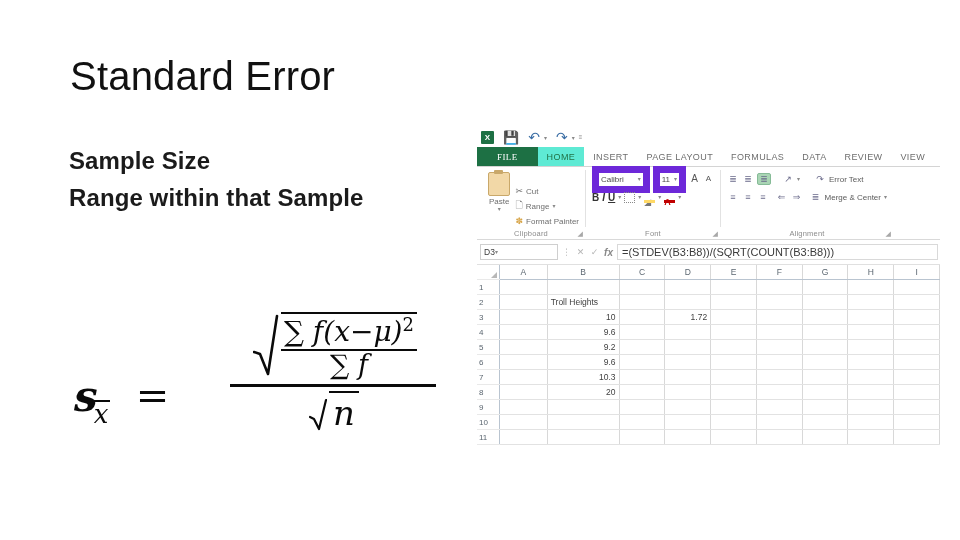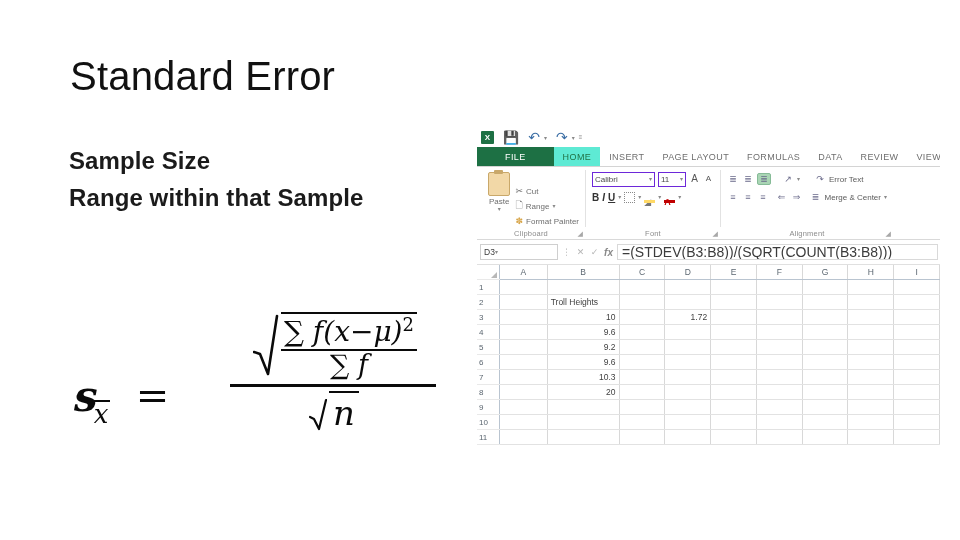--- a/index.html
+++ b/index.html
@@ -80,21 +80,21 @@
   .tiny-caret{font-size:6px;color:#8a8a8a;margin-left:-5px;}
   
   #tabs{
     height:19px;display:flex;align-items:stretch;font-size:9px;
     border-bottom:1px solid #d4d4d4;
   }
   .tab{
     display:flex;align-items:center;padding:0 9px;color:#6e6e6e;
     letter-spacing:0.4px;white-space:nowrap;
   }
-  .tab.file{background:#1d7044;color:#fff;padding:0 28px;font-weight:400;}
+  .tab.file{background:#1d7044;color:#fff;padding:0 20px;font-weight:400;font-family:Liberation Serif, serif;}
   .tab.active{color:#217346;background:#5eead4;}
   
   #ribbon{height:72px;display:flex;border-bottom:1px solid #d9d9d9;position:relative;}
   .grp{position:relative;padding:3px 6px 0 6px;display:flex;flex-direction:column;}
   .grp-label{
     position:absolute;bottom:1px;left:0;width:100%;text-align:center;
     font-size:7.5px;color:#8c8c8c;letter-spacing:0.2px;
   }
   .grp-sep{width:1px;background:#e2e2e2;margin:3px 0 12px 0;}
   .grp-dlg{position:absolute;bottom:1px;right:2px;font-size:7px;color:#a8a8a8;}
@@ -111,21 +111,21 @@
   }
   .paste-lbl{font-size:8px;color:#6e6e6e;margin-top:1px;}
   .mini-caret{font-size:6px;color:#8a8a8a;line-height:6px;}
   .clip-rows{display:flex;flex-direction:column;justify-content:center;gap:2px;padding-top:3px;}
   .clip-item{display:flex;align-items:center;gap:3px;font-size:8px;color:#6e6e6e;white-space:nowrap;}
   .ci{font-size:9px;}
   
   #g-font{width:122px;}
   .row{display:flex;align-items:center;gap:3px;height:18px;}
   .fname-box,.fsize-box{
-    border:1px solid #6d28d9;height:13px;display:flex;align-items:center;
+    border:7px solid #6d28d9;height:13px;display:flex;align-items:center;
     justify-content:space-between;font-size:8px;color:#4a4a4a;padding:0 2px;
     background:#fff;
   }
   .fname-box{width:62px;}
   .fsize-box{width:24px;}
   .btn{
     font-size:9px;color:#555;min-width:11px;text-align:center;line-height:12px;
   }
   .bold-b{font-weight:bold;color:#333;font-size:10px;}
   .ital-i{font-style:italic;font-weight:bold;color:#333;font-size:10px;}
@@ -149,21 +149,21 @@
   #namebox{
     width:70px;height:14px;border:1px solid #cfcfcf;background:#fff;
     display:flex;align-items:center;justify-content:flex-start;
     font-size:8.5px;color:#3b3b3b;padding:0 3px;
   }
   .fb-ico{font-size:9px;color:#b6b6b6;width:11px;text-align:center;}
   .fb-check{color:#b6b6b6;}
   .fb-fx{font-style:italic;font-weight:bold;color:#8a8a8a;font-size:10px;}
   #fvalue{
     flex:1;height:14px;border:1px solid #d9d9d9;background:#fff;
-    font-size:14px;color:#3b3b3b;display:flex;align-items:center;padding-left:4px;
+    font-size:11px;color:#3b3b3b;display:flex;align-items:center;padding-left:4px;
     font-family:"Liberation Sans", sans-serif;white-space:nowrap;overflow:hidden;
   }
   
   #sheet{position:relative;}
   table.grid{border-collapse:collapse;table-layout:fixed;}
   table.grid td,table.grid th{
     border-right:1px solid #d8d8d8;border-bottom:1px solid #e2e2e2;
     height:14px;font-weight:normal;font-size:8.5px;color:#3f3f3f;
     padding:0 3px;overflow:hidden;white-space:nowrap;
   }

